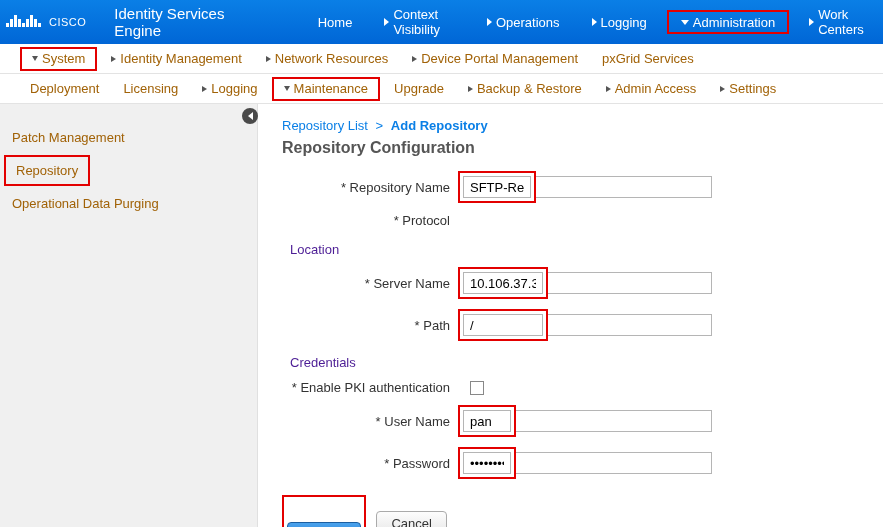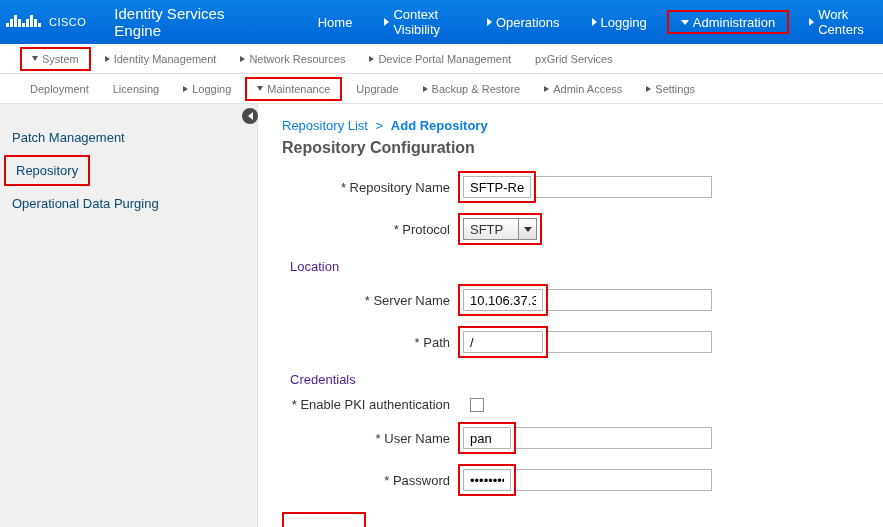--- a/index.html
+++ b/index.html
@@ -68,22 +68,22 @@
   .subbar, .subbar2 {
     background:#fff;
     border-bottom:1px solid #e3e3e3;
     height:30px;
     display:flex;
     align-items:center;
     padding-left:18px;
     gap:0;
   }
   .sub-item {
-    font-size:11px;
-    color:#737373;
+    font-size:13px;
+    color:#a16207;
     padding:0 12px;
     height:100%;
     display:flex;
     align-items:center;
     cursor:pointer;
   }
   .sub-caret {
     width:0;height:0;border-left:3px solid transparent;border-right:3px solid transparent;border-top:5px solid #555;margin-right:4px;
   }
   .sub-arrow {
@@ -111,21 +111,21 @@
     background:#4a4a4a;
     display:flex;align-items:center;justify-content:center;
     cursor:pointer;
   }
   .collapse-btn::before{
     content:"";width:0;height:0;border-top:4px solid transparent;border-bottom:4px solid transparent;border-right:5px solid #fff;
   }
   .side-item {
     padding:8px 12px;
     font-size:13px;
-    color:#0c4a6e;
+    color:#a16207;
     cursor:pointer;
   }
   .side-item.hl-red { display:inline-block; padding:6px 10px; margin:2px 4px;}
   
   .content {
     flex:1;
     padding:14px 0 0 24px;
     position:relative;
   }
   .breadcrumb { font-size:13px; margin-bottom:6px;}
@@ -323,26 +323,20 @@
     <div class="form-row">
       <div class="form-label">* Repository Name</div>
       <div class="input-wrap hl-red">
         <input class="form-input short" value="SFTP-Repo" style="">
       </div>
       <div class="input-extend"></div>
     </div>
 
     <div class="form-row">
       <div class="form-label">* Protocol</div>
-      <div class="input-wrap hl-red">
-        <div class="select-wrap">
-          <div class="select-box">SFTP</div>
-          <div class="select-btn"></div>
-        </div>
-      </div>
     </div>
 
     <div class="subhead">Location</div>
 
     <div class="form-row">
       <div class="form-label">* Server Name</div>
       <div class="input-wrap hl-red">
         <input class="form-input short" style="width: 80px;" value="10.106.37.34">
       </div>
       <div class="input-extend" style="width:164px"></div>

